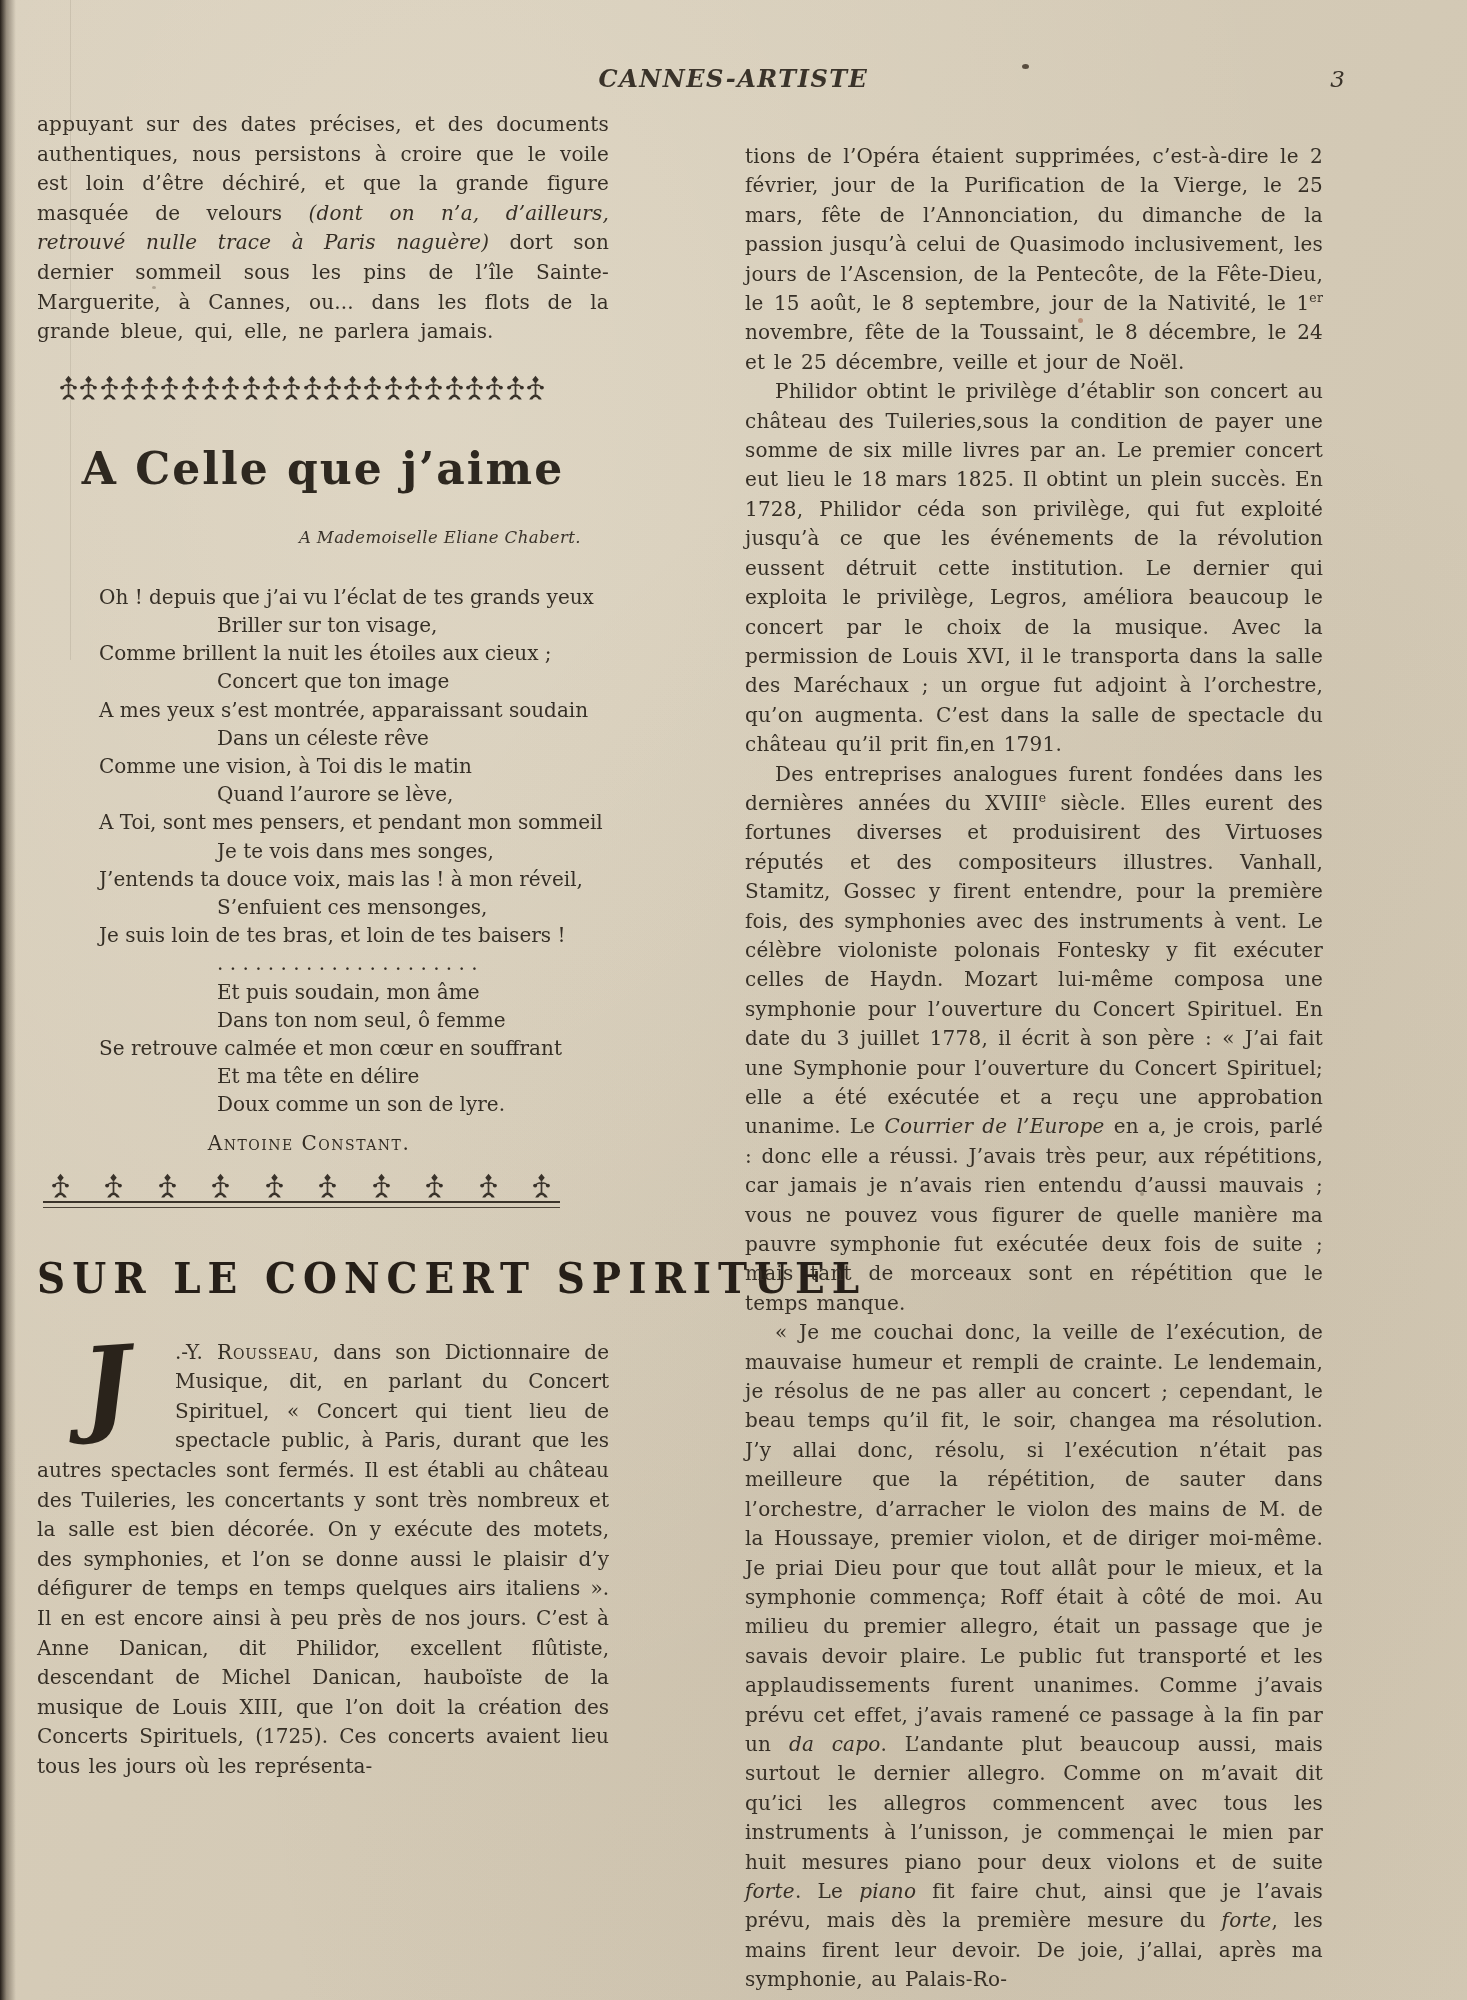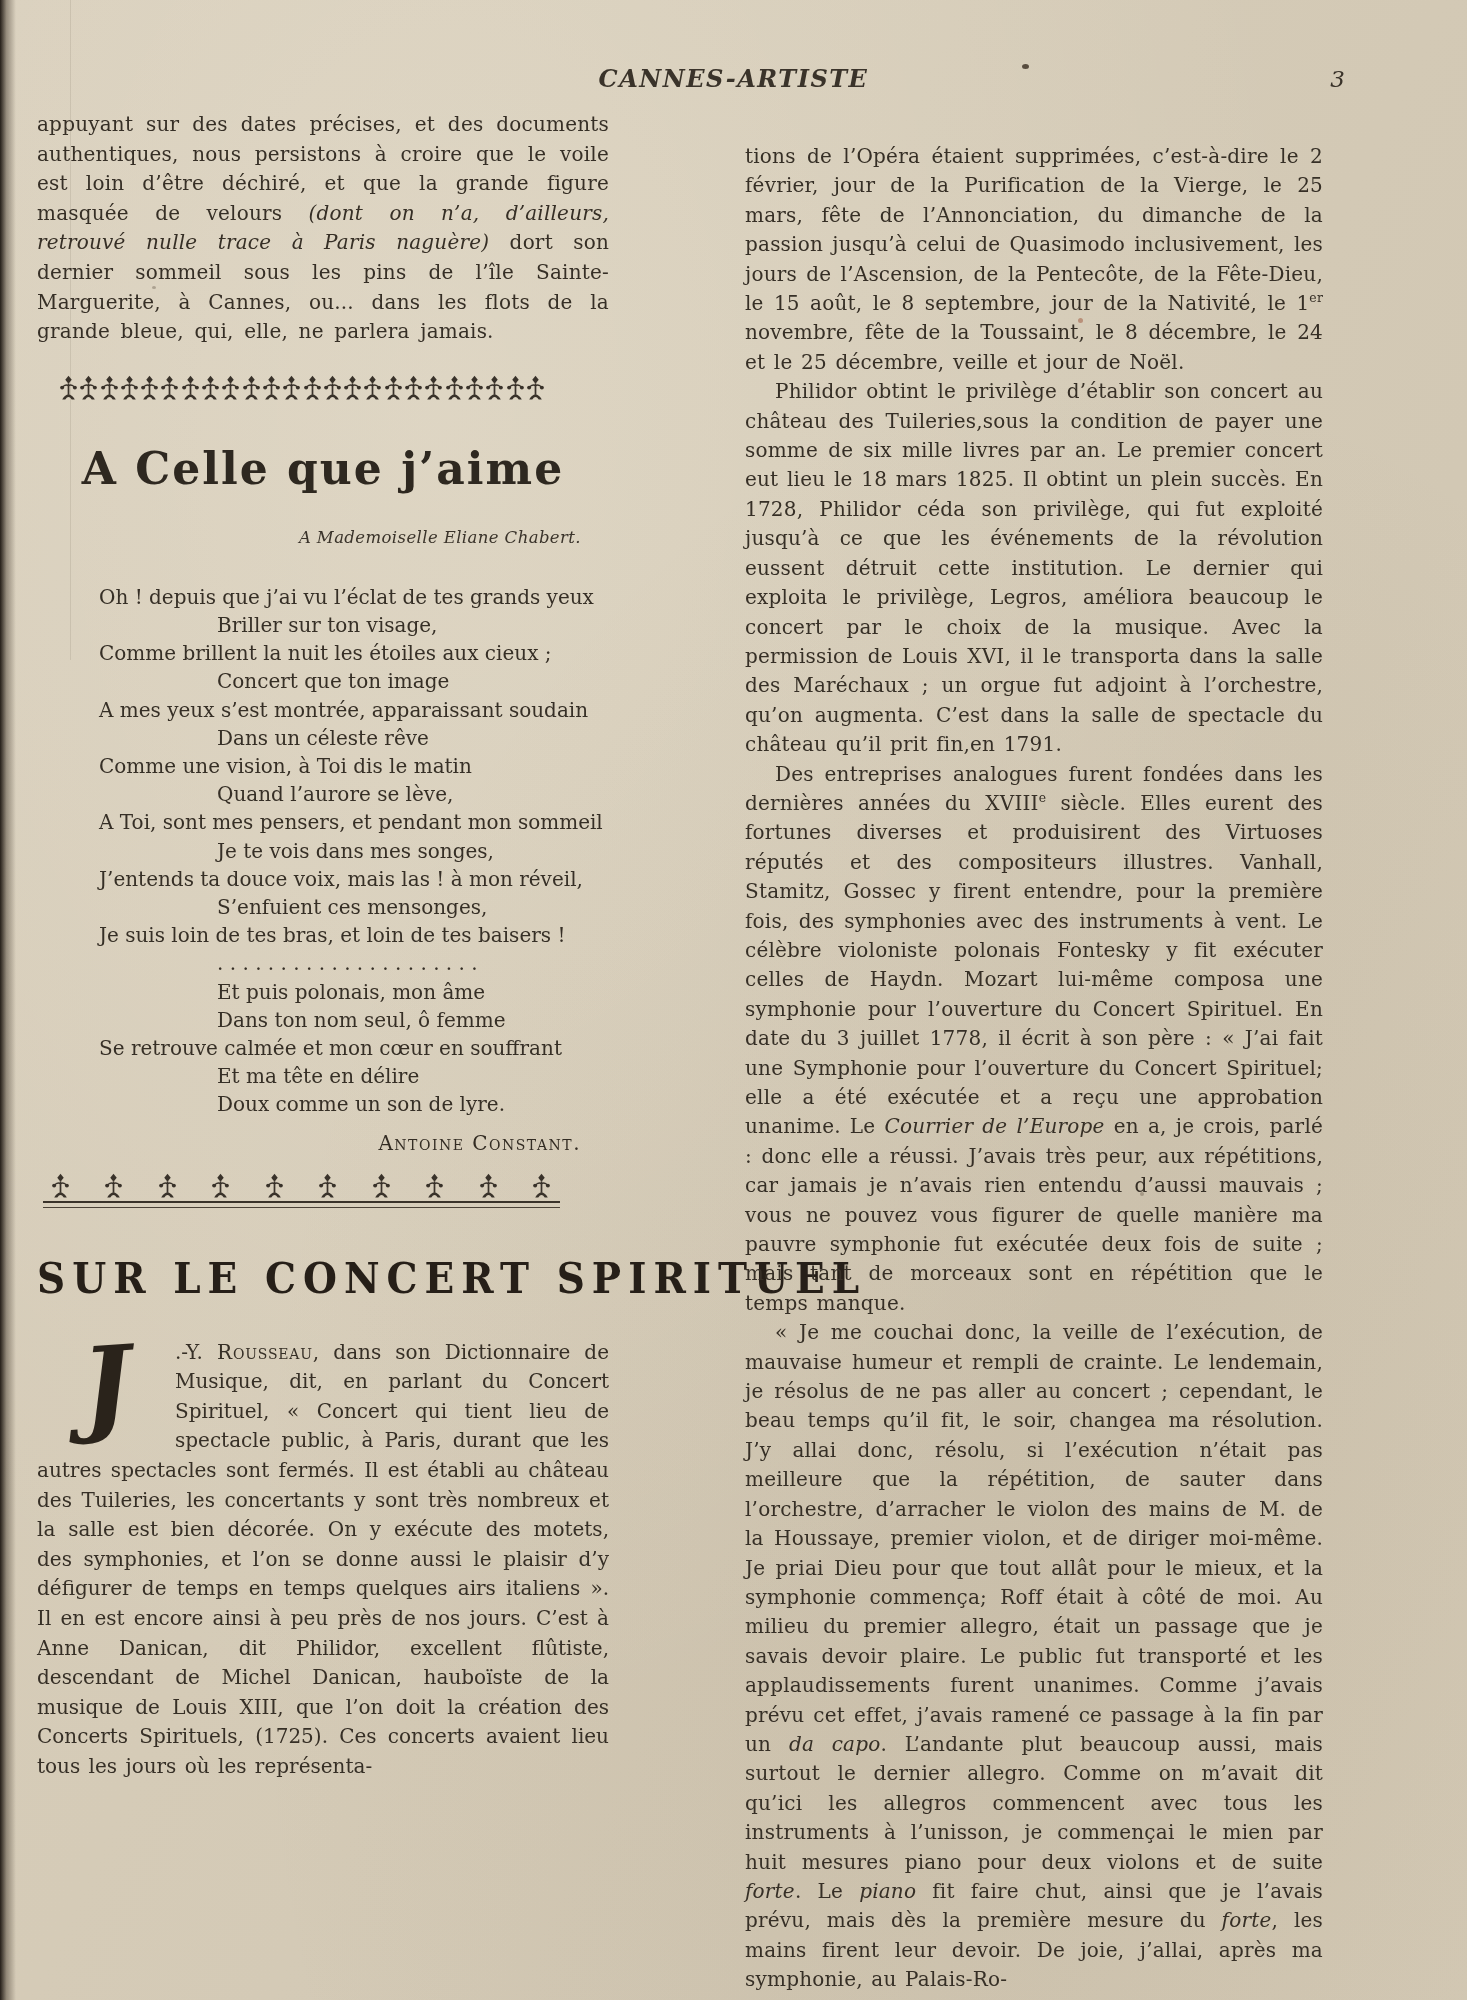--- a/index.html
+++ b/index.html
@@ -46,21 +46,21 @@
     border-top:2.5px solid #3a332a;border-bottom:1px solid #4a4136;}
 
   .poem-title{margin-top:42px;text-align:center;font-weight:bold;
     font-size:44px;letter-spacing:2px;color:#2e2820;
     font-family:"DejaVu Serif","Liberation Serif",serif;}
   .dedication{margin-top:34px;text-align:right;padding-right:28px;
     font-style:italic;font-size:16.5px;letter-spacing:0.4px;color:#3a332a;}
   .poem{margin-top:36px;padding-left:62px;font-size:20px;line-height:28.2px;text-align:left;}
   .poem-line{white-space:nowrap;}
   .poem-line.indent{padding-left:118px;}
-  .poem-sig{text-align:right;padding-right:28px;margin-top:12px;
+  .poem-sig{text-align:center;padding-right:28px;margin-top:12px;
     font-variant:small-caps;font-size:20px;letter-spacing:1.5px;color:#332c23;}
 
   .article-title{margin-top:44px;text-align:center;font-weight:bold;
     font-size:39px;letter-spacing:7px;color:#261f18;
     transform:scaleY(1.12);transform-origin:top;white-space:nowrap;}
   .article{margin-top:40px;font-size:20px;line-height:29.6px;word-spacing:2px;}
   .dropcap{
     float:left;width:128px;height:96px;margin:4px 4px 0 6px;
     font-size:104px;line-height:86px;font-style:italic;font-weight:bold;
     color:#2a231b;text-align:center;transform:rotate(-4deg);}
@@ -345,21 +345,21 @@
         <div class="poem-line">A mes yeux s’est montrée, apparaissant soudain</div>
         <div class="poem-line indent">Dans un céleste rêve</div>
         <div class="poem-line">Comme une vision, à Toi dis le matin</div>
         <div class="poem-line indent">Quand l’aurore se lève,</div>
         <div class="poem-line">A Toi, sont mes pensers, et pendant mon sommeil</div>
         <div class="poem-line indent">Je te vois dans mes songes,</div>
         <div class="poem-line">J’entends ta douce voix, mais las ! à mon réveil,</div>
         <div class="poem-line indent">S’enfuient ces mensonges,</div>
         <div class="poem-line">Je suis loin de tes bras, et loin de tes baisers !</div>
         <div class="poem-line indent">. . . . . . . . . . . . . . . . . . . . .</div>
-        <div class="poem-line indent">Et puis polonais, mon âme</div>
+        <div class="poem-line indent">Et puis soudain, mon âme</div>
         <div class="poem-line indent">Dans ton nom seul, ô femme</div>
         <div class="poem-line">Se retrouve calmée et mon cœur en souffrant</div>
         <div class="poem-line indent">Et ma tête en délire</div>
         <div class="poem-line indent">Doux comme un son de lyre.</div>
       </div>
 
     <div class="poem-sig">Antoine Constant.</div>
 
     <div class="fleuron-band band-spaced">
         <svg width="19" height="26" viewBox="0 0 20 26">

